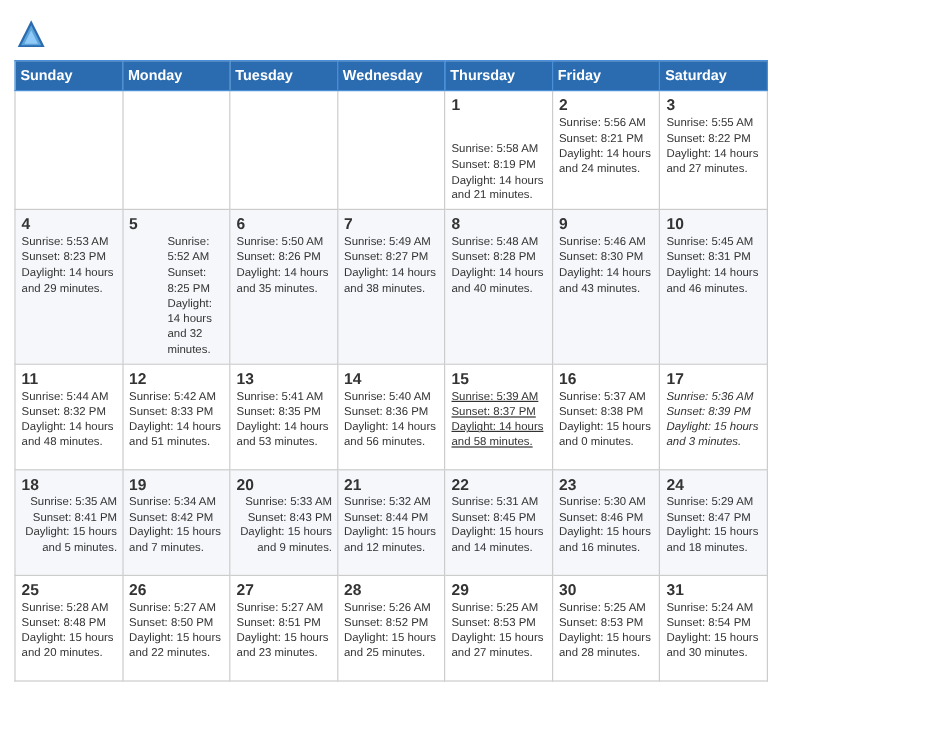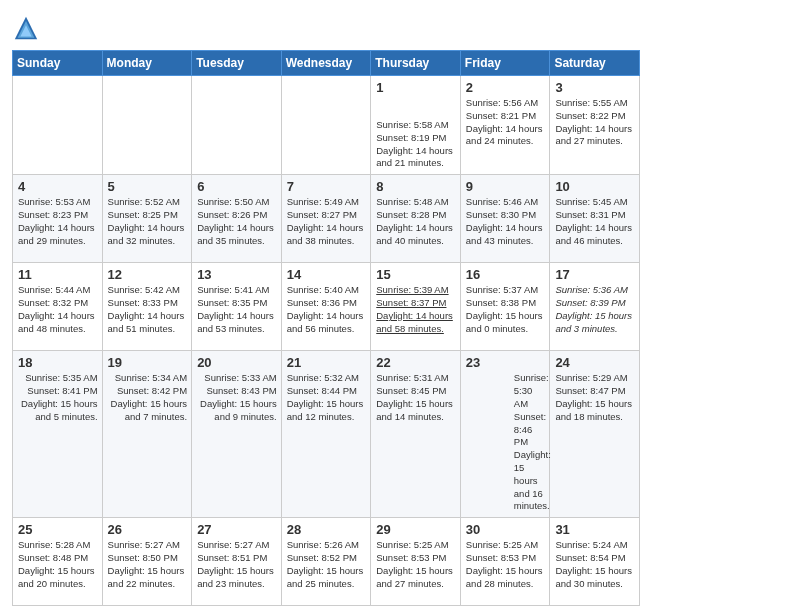--- a/index.html
+++ b/index.html
@@ -164,21 +164,21 @@
         <tr>
           <td>
             <span class="day-number">4</span>
             <div class="cell-content" style="white-space: pre-line;">Sunrise: 5:53 AM
 Sunset: 8:23 PM
 Daylight: 14 hours
 and 29 minutes.</div>
           </td>
           <td>
             <span class="day-number">5</span>
-            <div class="cell-content" style="white-space: pre-line;">Sunrise: 5:52 AM
+            <div class="cell-content" style="white-space: pre-line; margin-left: 32px;">Sunrise: 5:52 AM
 Sunset: 8:25 PM
 Daylight: 14 hours
 and 32 minutes.</div>
           </td>
           <td>
             <span class="day-number">6</span>
             <div class="cell-content" style="white-space: pre-line;">Sunrise: 5:50 AM
 Sunset: 8:26 PM
 Daylight: 14 hours
 and 35 minutes.</div>
@@ -266,21 +266,21 @@
         <tr>
           <td>
             <span class="day-number">18</span>
             <div class="cell-content" style="white-space: pre-line; text-align: right;">Sunrise: 5:35 AM
 Sunset: 8:41 PM
 Daylight: 15 hours
 and 5 minutes.</div>
           </td>
           <td>
             <span class="day-number">19</span>
-            <div class="cell-content" style="white-space: pre-line; text-align: right;">Sunrise: 5:34 AM
+            <div class="cell-content" style="white-space: pre-line;">Sunrise: 5:34 AM
 Sunset: 8:42 PM
 Daylight: 15 hours
 and 7 minutes.</div>
           </td>
           <td>
             <span class="day-number">20</span>
             <div class="cell-content" style="white-space: pre-line; text-align: right;">Sunrise: 5:33 AM
 Sunset: 8:43 PM
 Daylight: 15 hours
 and 9 minutes.</div>
@@ -294,21 +294,21 @@
           </td>
           <td>
             <span class="day-number">22</span>
             <div class="cell-content" style="white-space: pre-line;">Sunrise: 5:31 AM
 Sunset: 8:45 PM
 Daylight: 15 hours
 and 14 minutes.</div>
           </td>
           <td>
             <span class="day-number">23</span>
-            <div class="cell-content" style="white-space: pre-line; margin-left: 48px;">Sunrise: 5:30 AM
+            <div class="cell-content" style="white-space: pre-line;">Sunrise: 5:30 AM
 Sunset: 8:46 PM
 Daylight: 15 hours
 and 16 minutes.</div>
           </td>
           <td>
             <span class="day-number">24</span>
             <div class="cell-content" style="white-space: pre-line;">Sunrise: 5:29 AM
 Sunset: 8:47 PM
 Daylight: 15 hours
 and 18 minutes.</div>

